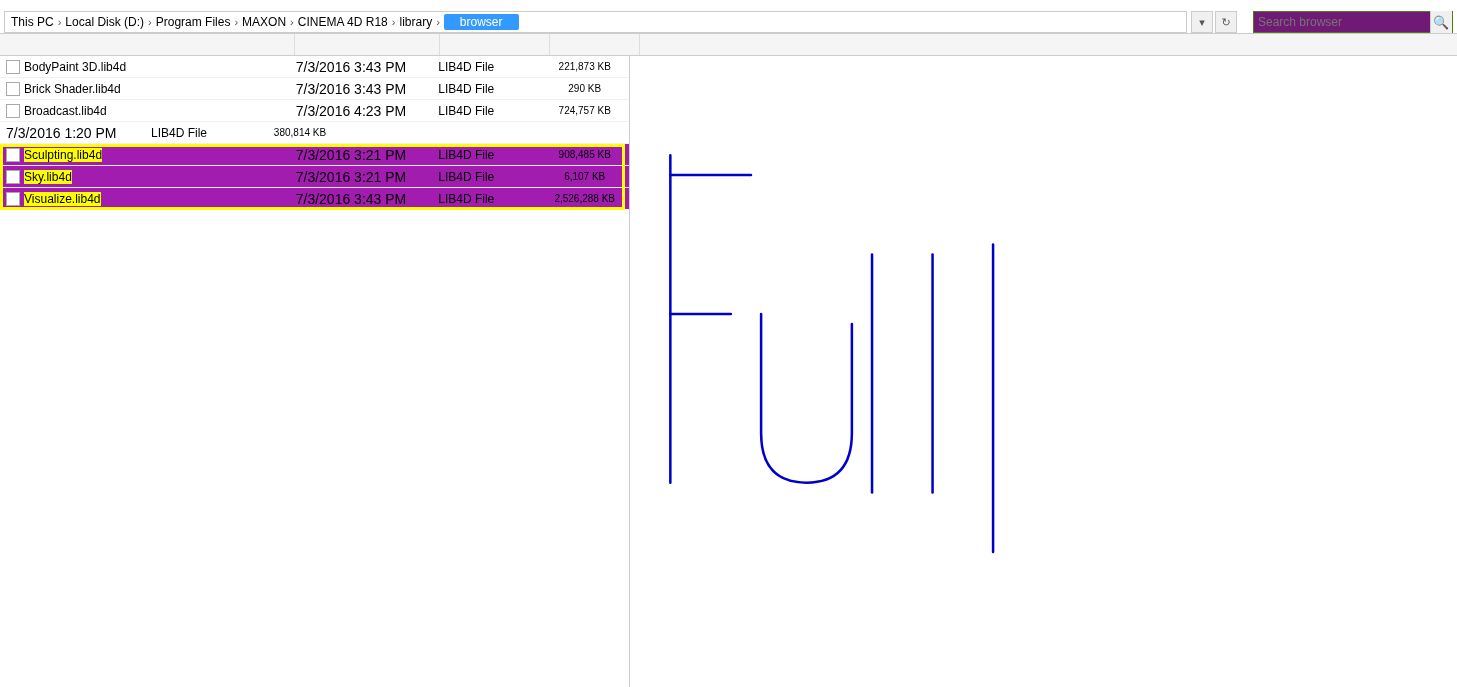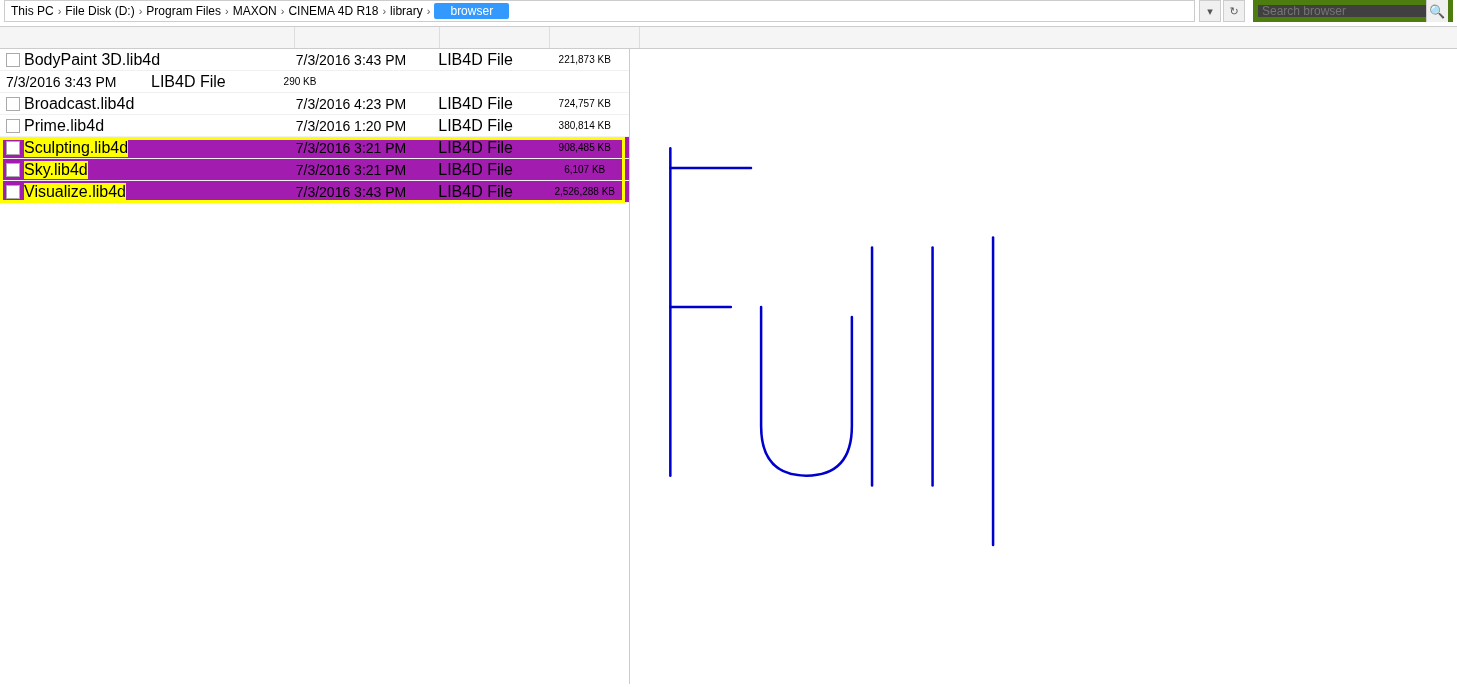--- a/index.html
+++ b/index.html
@@ -8,22 +8,22 @@
       font-size: 12px;
       background: #fff;
       width: 1457px;
       height: 687px;
       overflow: hidden;
     }
 
     
     .address-bar {
       display: flex;
-      align-items: flex-start;
-      height: 27px;
+      align-items: flex-end;
+      height: 34px;
       background: #fff;
       border-bottom: 1px solid #ccc;
       padding: 0 4px;
     }
     .breadcrumb-path {
       display: flex;
       align-items: center;
       flex: 1;
       font-size: 12px;
       color: #000;
@@ -62,25 +62,25 @@
       cursor: pointer;
       display: flex;
       align-items: center;
       justify-content: center;
       font-size: 11px;
       color: #555;
     }
     .search-box {
       display: flex;
       align-items: center;
-      border: 5px solid #4d7c0f;
+      border: 1px solid #4d7c0f;
       height: 22px;
       width: 200px;
-      margin-left: 8px;
-      background: #404040;
+      margin-left: 16px;
+      background: #701a75;
     }
     .search-input {
       border: none;
       outline: none;
       flex: 1;
       font-size: 12px;
       padding: 0 4px;
       color: #aaa;
       background: transparent;
     }
@@ -146,29 +146,29 @@
       overflow: hidden;
     }
     .file-icon {
       width: 14px;
       height: 14px;
       border: 1px solid #aaa;
       background: #fff;
       flex-shrink: 0;
     }
     .file-name-text {
-      font-size: 16px;
+      font-size: 12px;
       white-space: nowrap;
       overflow: hidden;
     }
     .file-name-text.yellow-bg {
       background: #ffff00;
     }
     .file-date { width: 145px; padding: 0 6px; font-size: 14px; }
-    .file-type { width: 110px; padding: 0 6px; font-size: 16px; }
+    .file-type { width: 110px; padding: 0 6px; font-size: 12px; }
     .file-size { width: 90px; padding: 0 6px; font-size: 10px; text-align: center; }
 
     
     .yellow-border-overlay {
       position: absolute;
       top: 0;
       left: 0;
       width: 660px;
       border: 3px solid #ffff00;
       pointer-events: none;
@@ -207,21 +207,21 @@
       height: 100%;
     }
   </style>
 </head>
 <body>
 
 <div class="address-bar">
   <div class="breadcrumb-path" id="breadcrumb-container">
   <span class="breadcrumb-item">This PC</span>
       <span class="breadcrumb-sep"> › </span>
-      <span class="breadcrumb-item">File Disk (D:)</span>
+      <span class="breadcrumb-item">Local Disk (D:)</span>
       <span class="breadcrumb-sep"> › </span>
       <span class="breadcrumb-item">Program Files</span>
       <span class="breadcrumb-sep"> › </span>
       <span class="breadcrumb-item">MAXON</span>
       <span class="breadcrumb-sep"> › </span>
       <span class="breadcrumb-item">CINEMA 4D R18</span>
       <span class="breadcrumb-sep"> › </span>
       <span class="breadcrumb-item">library</span>
       <span class="breadcrumb-sep"> › </span>
       <span class="breadcrumb-item current">browser</span>
@@ -261,38 +261,38 @@
       <div class="file-row">
             <div class="file-name-cell">
               <div class="file-icon"></div>
               <span class="file-name-text">BodyPaint 3D.lib4d</span>
             </div>
             <div class="file-date">7/3/2016 3:43 PM</div>
             <div class="file-type">LIB4D File</div>
             <div class="file-size">221,873 KB</div>
           </div>
           <div class="file-row">
+            <div class="file-name-cell">
+              <div class="file-icon"></div>
+              <span class="file-name-text">Brick Shader.lib4d</span>
+            </div>
             <div class="file-date">7/3/2016 3:43 PM</div>
             <div class="file-type">LIB4D File</div>
             <div class="file-size">290 KB</div>
           </div>
           <div class="file-row">
             <div class="file-name-cell">
               <div class="file-icon"></div>
               <span class="file-name-text">Broadcast.lib4d</span>
             </div>
             <div class="file-date">7/3/2016 4:23 PM</div>
             <div class="file-type">LIB4D File</div>
             <div class="file-size">724,757 KB</div>
           </div>
           <div class="file-row">
-            <div class="file-name-cell">
-              <div class="file-icon"></div>
-              <span class="file-name-text">Prime.lib4d</span>
-            </div>
             <div class="file-date">7/3/2016 1:20 PM</div>
             <div class="file-type">LIB4D File</div>
             <div class="file-size">380,814 KB</div>
           </div>
           <div class="file-row highlighted">
             <div class="file-name-cell">
               <div class="file-icon"></div>
               <span class="file-name-text yellow-bg">Sculpting.lib4d</span>
             </div>
             <div class="file-date">7/3/2016 3:21 PM</div>

